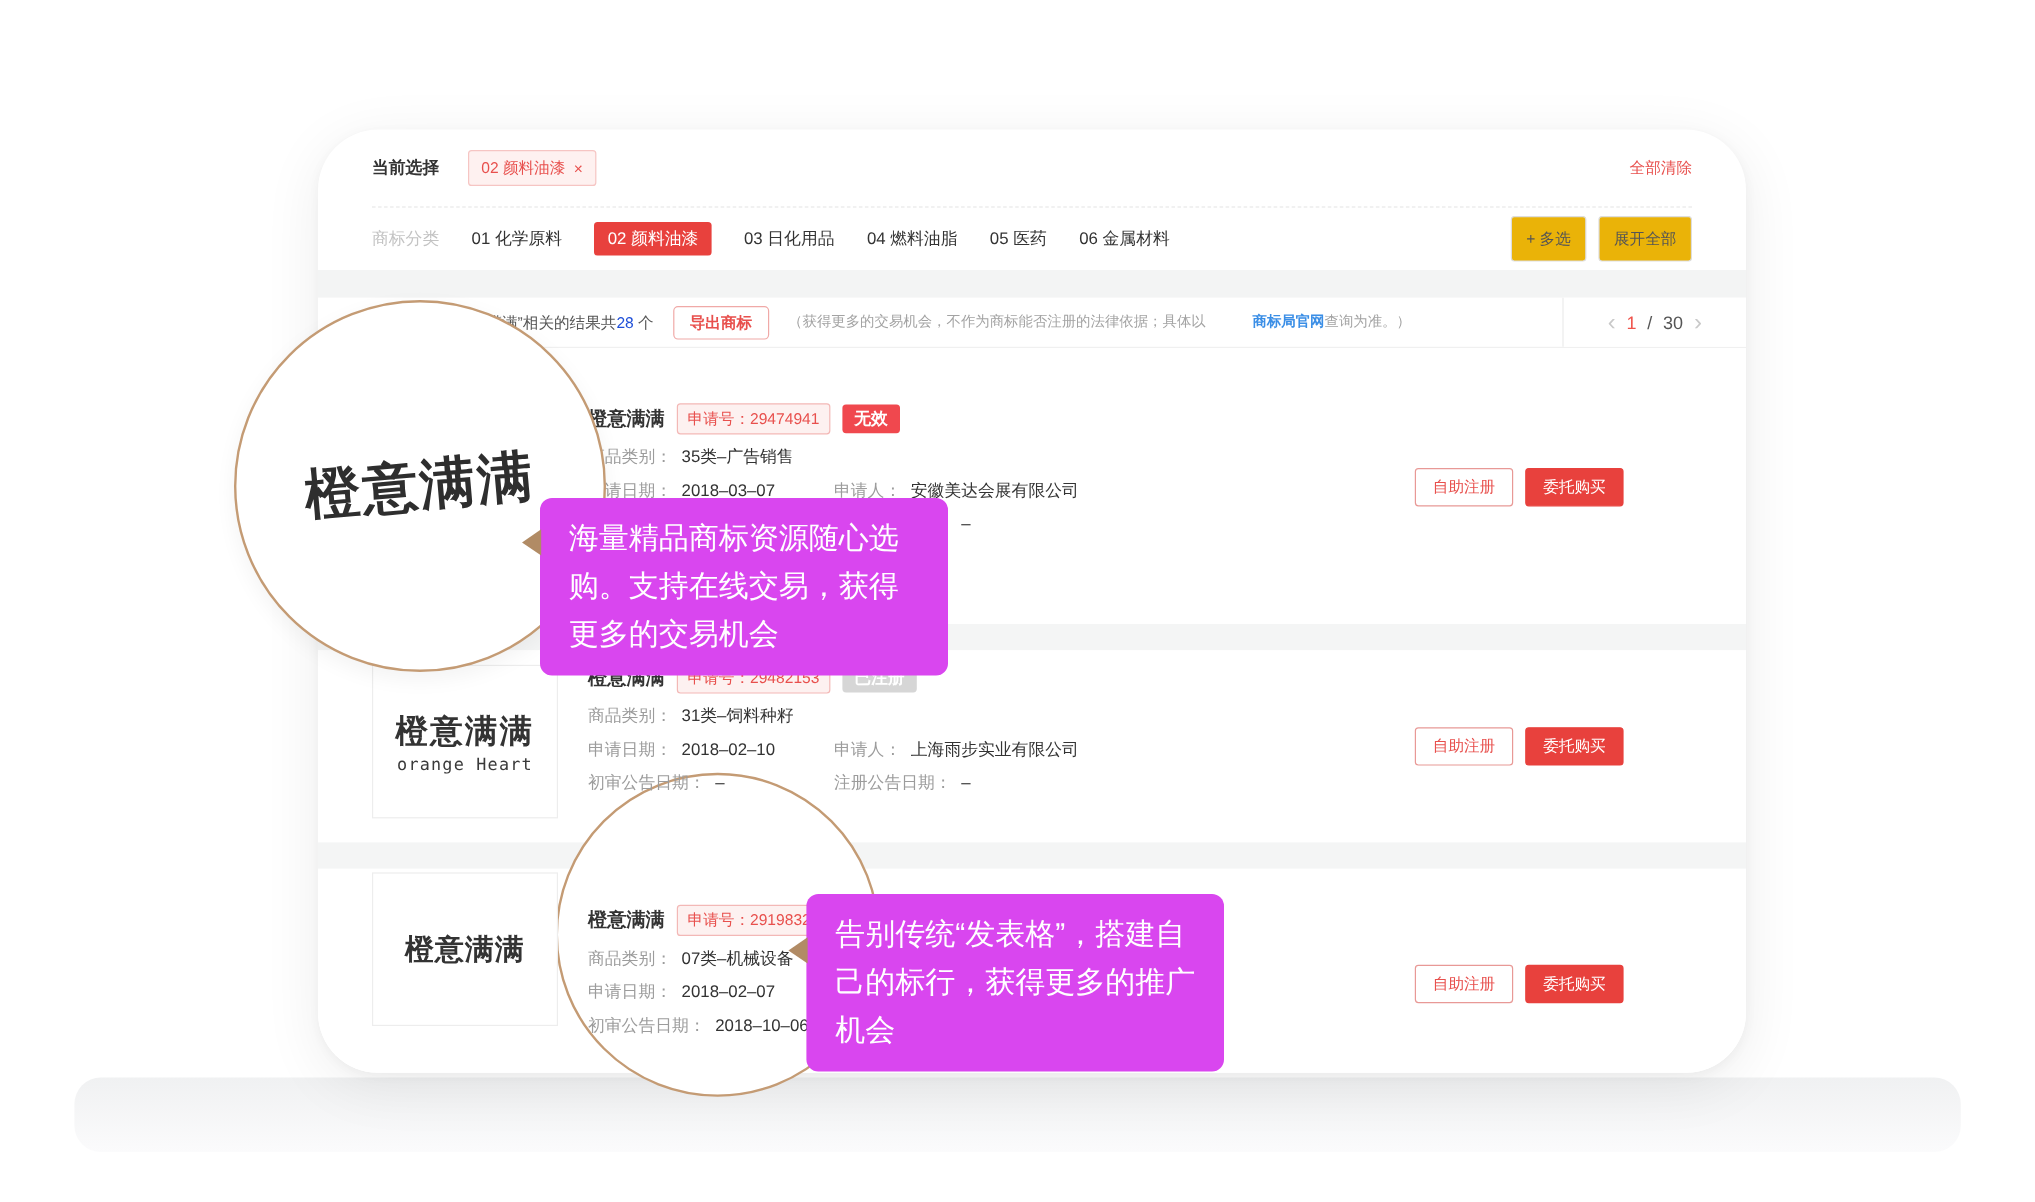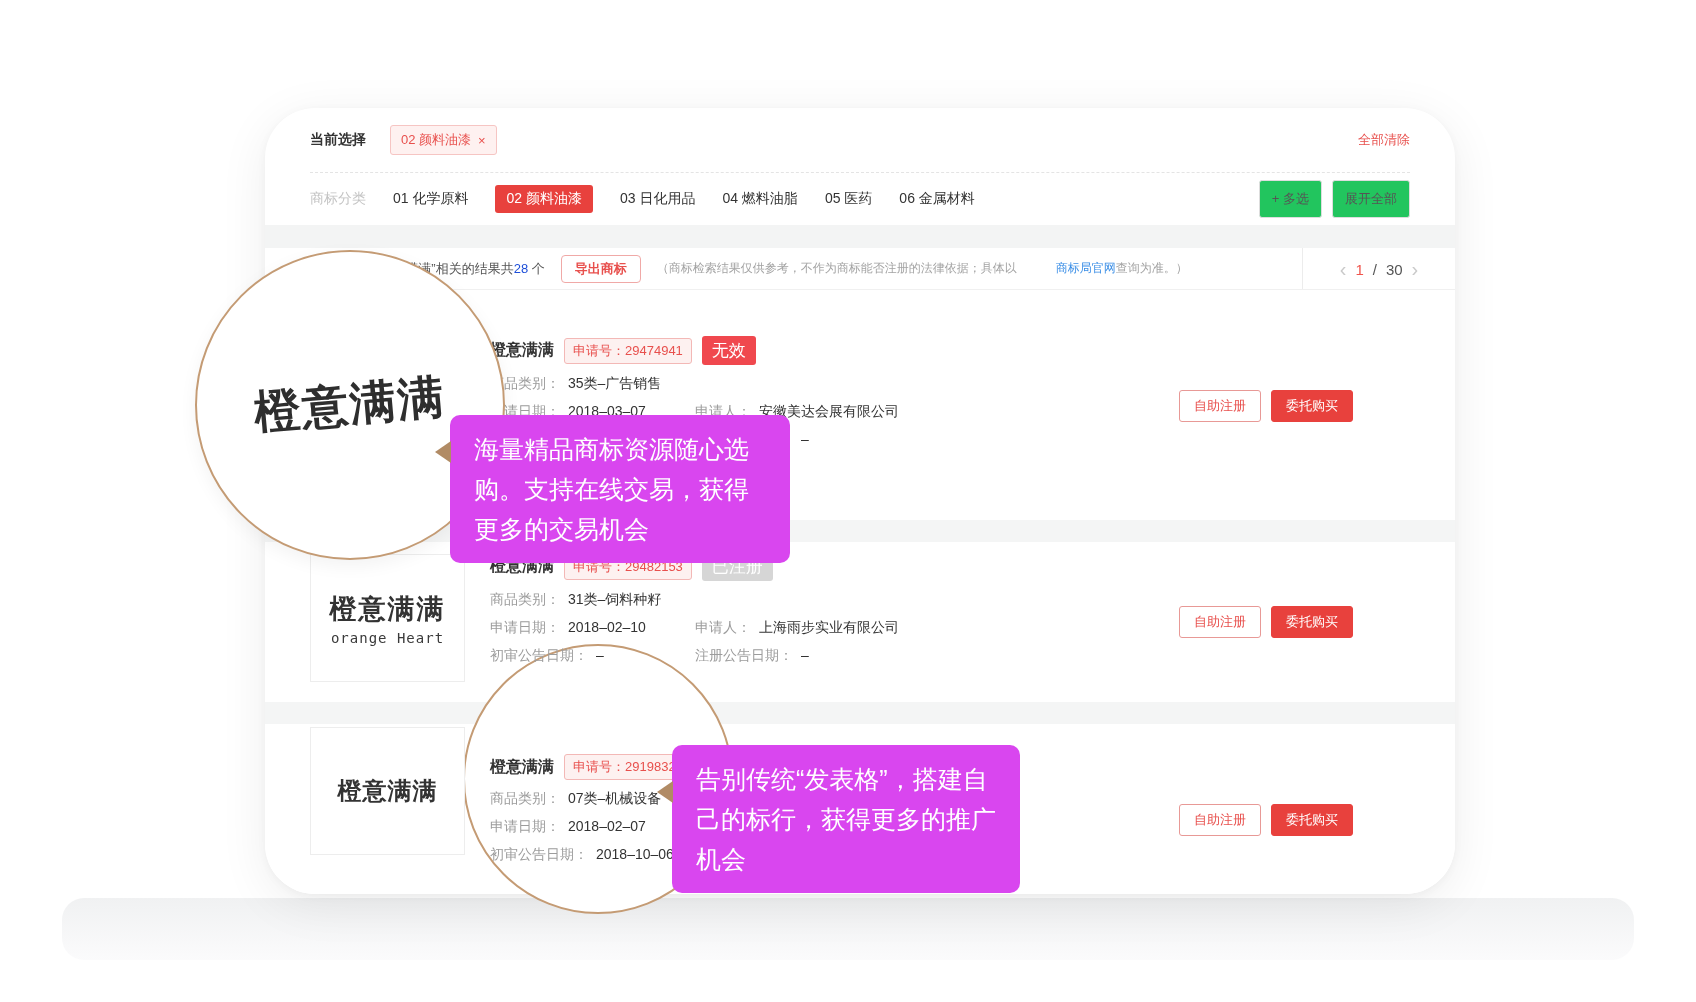--- a/index.html
+++ b/index.html
@@ -39,39 +39,39 @@
   
   .cats{
     position:absolute;left:45px;right:45px;top:64px;height:53px;
     display:flex;align-items:center;gap:27px;font-size:14px;color:#333;
   }
   .cats .cap{color:#c3c3c3;}
   .cat{cursor:pointer;white-space:nowrap;}
   .cat.sel{background:#e8413d;color:#fff;padding:5px 11px;border-radius:3px;}
   .cats .rgrp{margin-left:auto;display:flex;gap:10px;}
   .mini-btn{
-    font-size:13px;color:#555;border:1px solid #ddd;background:#22c55e;
+    font-size:13px;color:#555;border:1px solid #ddd;background:#eab308;
     border-radius:3px;padding:9px 12px;cursor:pointer;white-space:nowrap;
   }
   .strip{position:absolute;left:0;right:0;top:117px;height:23px;background:#f3f4f4;}
   
   .rbar{
     position:absolute;left:0;right:0;top:140px;height:42px;
     border-bottom:1px solid #f0f0f0;
     display:flex;align-items:center;padding:0 170px 0 45px;box-sizing:border-box;
     overflow:hidden;white-space:nowrap;
   }
   .sum{font-size:13px;color:#555;}
   .sum .cnt{color:#1d4ed8;}
   .export{
     margin:0 16px;font-size:13px;color:#e8504d;background:#fff;
     border:1px solid #f0a9a7;border-radius:4px;padding:4px 13px;cursor:pointer;white-space:nowrap;font-weight:bold;
   }
   .disc{font-size:12px;color:#a3a3a3;}
-  .disc .lnk{color:#3a8ee6;font-weight:normal;cursor:pointer;padding-left:39px;}
+  .disc .lnk{color:#3a8ee6;font-weight:bold;cursor:pointer;padding-left:39px;}
   .pager{
     position:absolute;right:0;top:0;height:42px;width:152px;
     border-left:1px solid #ececec;background:#fff;
     display:flex;align-items:center;justify-content:center;gap:9px;
     font-size:15px;color:#555;
   }
   .pager .chev{color:#c9c9c9;font-size:20px;line-height:1;cursor:pointer;}
   .pager .cur{color:#f0544c;}
   
   .row{position:absolute;left:0;right:0;background:#fff;}
@@ -91,21 +91,21 @@
   .row2 .mark{font-family:"DejaVu Serif","Liberation Serif",serif;font-size:27px;font-weight:bold;letter-spacing:2px;}
   .marksub{font-family:"DejaVu Sans Mono","Liberation Mono",monospace;font-size:14px;font-weight:normal;color:#3a3a3a;letter-spacing:1px;}
   .marksub:empty{display:none;}
   .det{position:absolute;left:225px;z-index:4;}
   .l1{display:flex;align-items:center;gap:10px;}
   .name{font-size:16px;font-weight:bold;color:#333;}
   .appno{
     font-size:13px;color:#e8504d;background:#fdf1f0;
     border:1px solid #f3b8b6;border-radius:3px;padding:3px 8px;white-space:nowrap;
   }
-  .badge{font-size:17px;color:#fff;border-radius:3px;padding:3px 10px;}
+  .badge{font-size:14px;color:#fff;border-radius:3px;padding:3px 10px;font-weight:bold;}
   .badge:empty{display:none;}
   .badge.invalid{background:#f0484e;}
   .badge.registered{background:#d6d6d6;}
   .dl{display:flex;font-size:14px;margin-top:10px;}
   .pair{display:flex;align-items:baseline;}
   .p1{width:205px;}
   .lbl{color:#9c9c9c;white-space:nowrap;}
   .lbl:empty,.val:empty{display:none;}
   .val{color:#333;margin-left:8px;white-space:nowrap;}
   .btns{position:absolute;right:102px;display:flex;gap:10px;z-index:4;}
@@ -169,21 +169,21 @@
       <button class="mini-btn">+ 多选</button>
       <button class="mini-btn">展开全部</button>
     </span>
   </div>
 
   <div class="strip"></div>
 
   <div class="rbar">
     <span class="sum"><span>为您检索到“橙意满满”相关的结果共</span><span class="cnt">28</span><span> 个</span></span>
     <button class="export">导出商标</button>
-    <span class="disc"><span>（商标检索结果仅供参考，不作为商标能否注册的法律依据；具体以</span><span class="lnk">商标局官网</span><span>查询为准。）</span></span>
+    <span class="disc"><span>（获得更多的交易机会，不作为商标能否注册的法律依据；具体以</span><span class="lnk">商标局官网</span><span>查询为准。）</span></span>
     <span class="pager">
       <span class="chev">‹</span>
       <span class="cur">1</span>
       <span>/</span>
       <span>30</span>
       <span class="chev">›</span>
     </span>
   </div>
 
   <div class="row row1">

